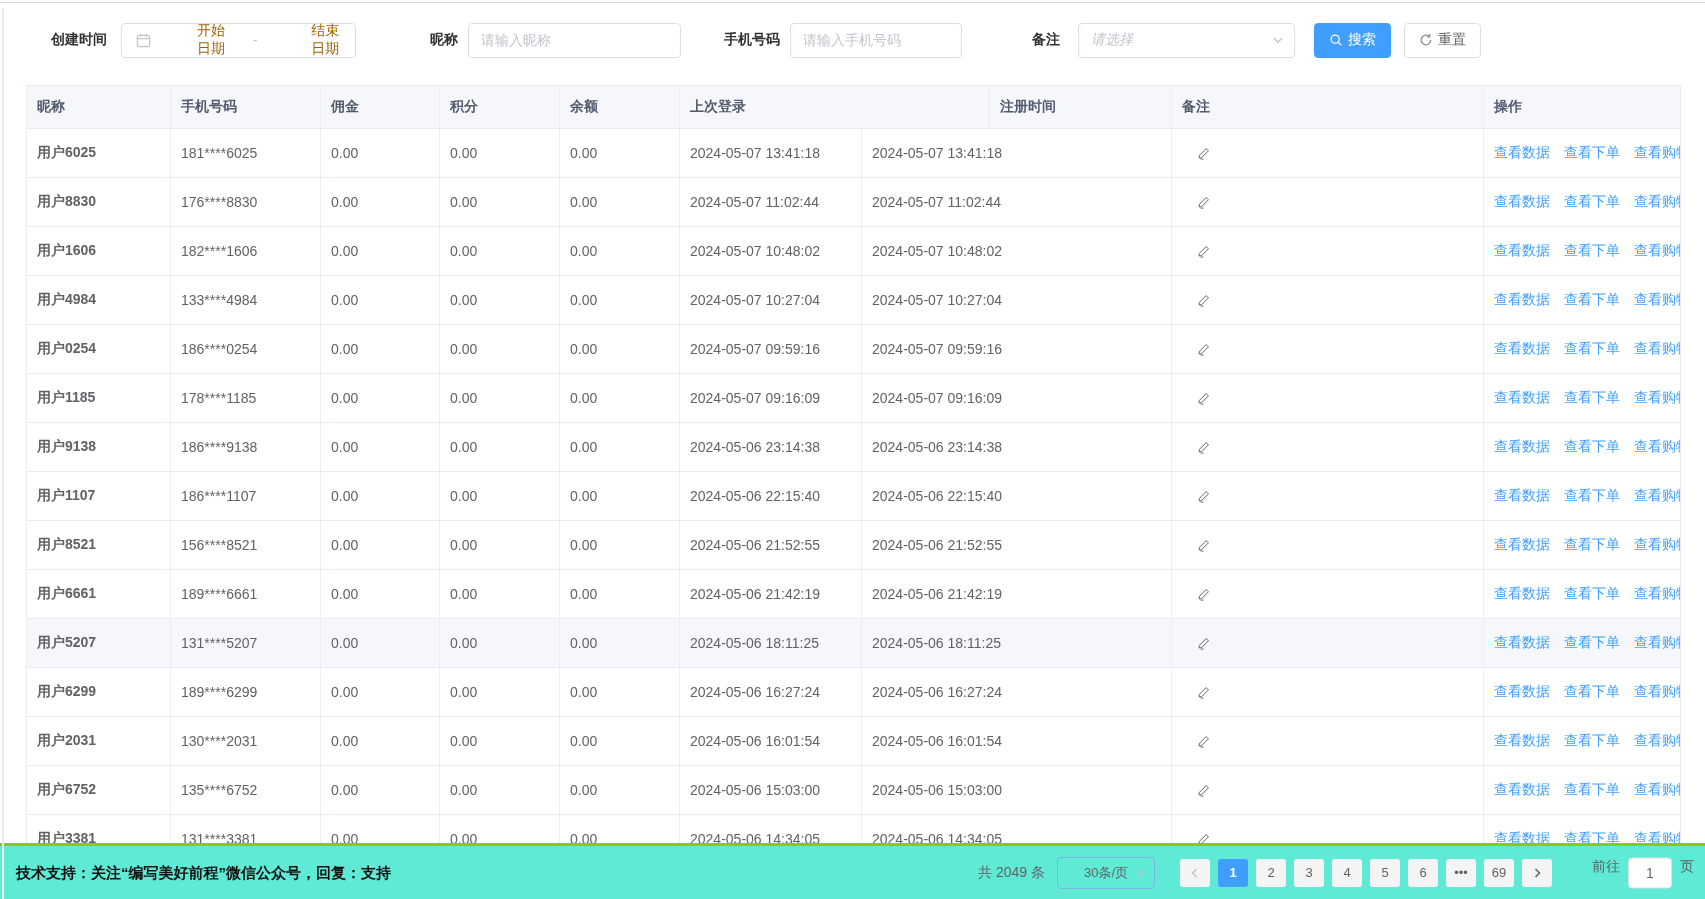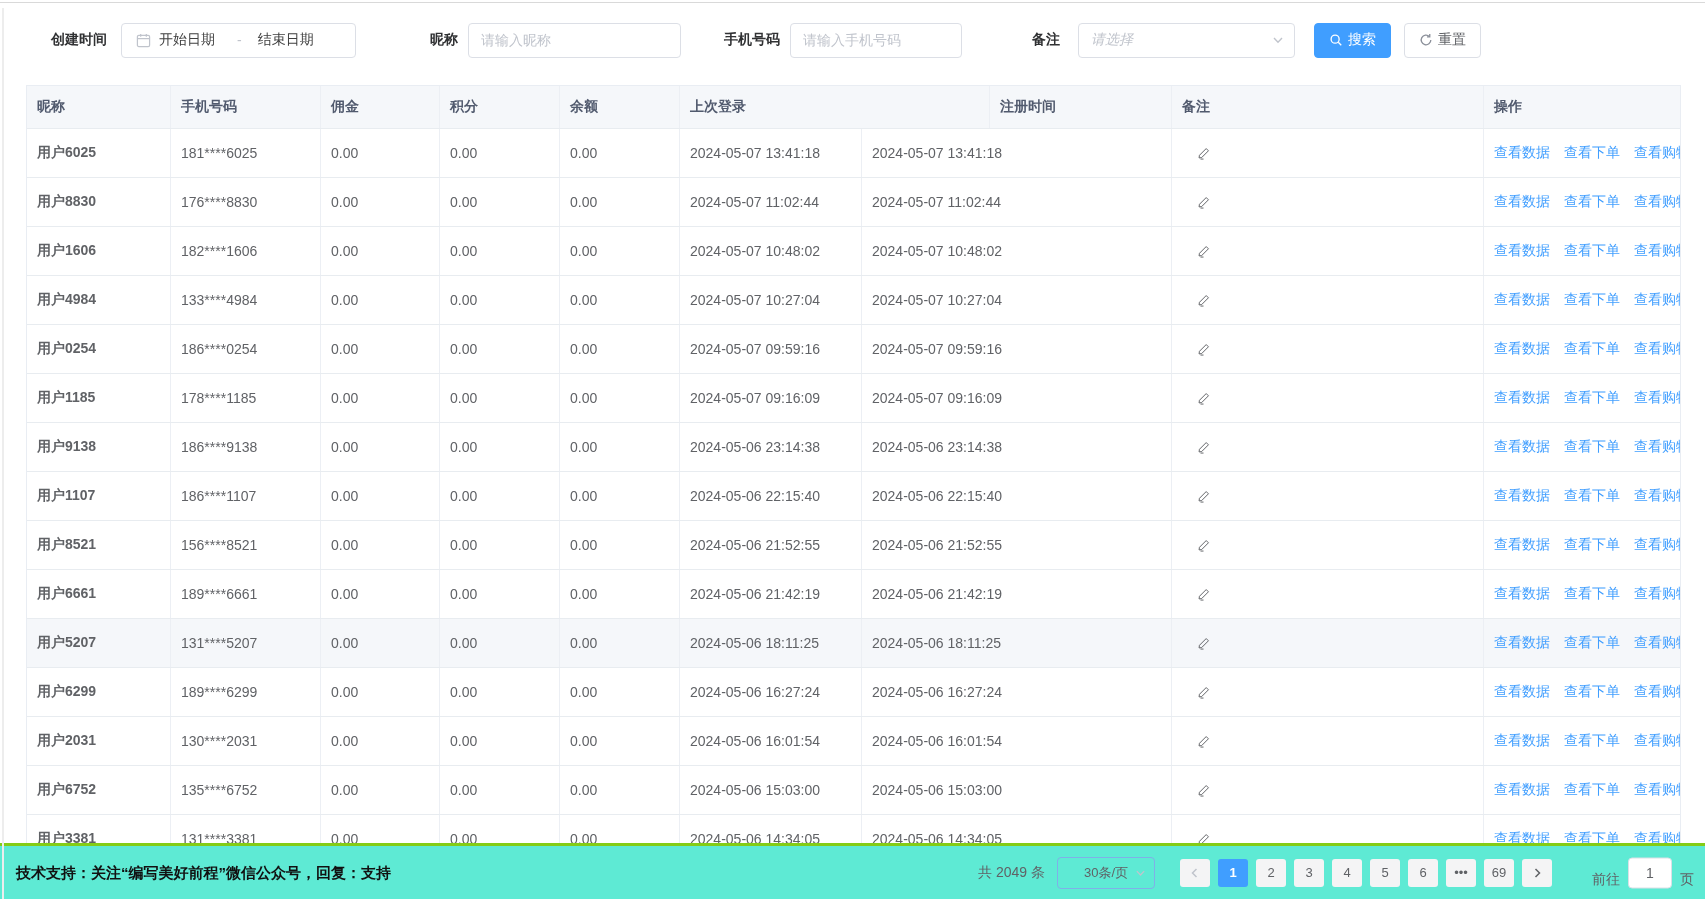--- a/index.html
+++ b/index.html
@@ -12,21 +12,21 @@
   
   .filter-bar { position:absolute; top:0; left:0; right:0; height:80px;
     display:flex; align-items:center; padding-left:51px; }
   .f-label { font-size:14px; font-weight:700; color:#303133; white-space:nowrap; }
   .inp { height:35px; border:1px solid #dcdfe6; border-radius:4px; background:#fff;
     font-size:14px; color:#606266; display:flex; align-items:center; }
   .inp input { border:none; outline:none; width:100%; height:100%; font-size:14px;
     color:#701a75; padding:0 12px; border-radius:4px; font-family:inherit; background:transparent; }
   .inp input::placeholder { color:#c0c4cc; }
   .date-range { width:235px; margin-left:14px; padding:0 10px; color:#c0c4cc; }
-  .date-range .ph { font-size:14px; color:#404040; }
+  .date-range .ph { font-size:14px; color:#a16207;margin-left:38px; }
   .date-range .sep { margin:0 16px 0 22px; color:#c0c4cc; }
   .date-range .cal { margin:0 8px 0 4px; display:flex; }
   .nick-input  { width:213px; margin-left:10px; }
   .phone-input { width:172px; margin-left:10px; }
   .sel { position:relative; padding-left:12px; color:#c0c4cc; font-size:14px; }
   .remark-select { width:217px; margin-left:18px;font-style:italic; }
   .sel .chev { position:absolute; right:10px; top:50%; transform:translateY(-50%); display:flex; }
   .gap74 { margin-left:74px; } .gap43 { margin-left:43px; } .gap70 { margin-left:70px; }
   .btn { height:35px; border-radius:4px; font-size:14px; display:flex; align-items:center;
     justify-content:center; cursor:pointer; padding:0 14px; white-space:nowrap; }
@@ -62,21 +62,21 @@
     display:flex; align-items:center; justify-content:center; font-size:13px; color:#606266; cursor:pointer; }
   .size-select .chev { position:absolute; right:8px; top:50%; transform:translateY(-50%); display:flex; }
   .pager { position:absolute; left:1176px; top:50%; transform:translateY(-50%);
     display:flex; align-items:center; }
   .pg { min-width:30px; height:28px; margin:0 4px; border-radius:3px; background:#f4f4f5;
     color:#606266; font-size:13px; display:flex; align-items:center; justify-content:center;
     cursor:pointer; padding:0 4px; }
   .pg.active { background:#409eff; color:#fff; font-weight:700; }
   .pg.arrow svg { display:block; }
   .jumper { position:absolute; left:1592px; top:50%; transform:translateY(-50%);
-    display:flex; align-items:flex-end; font-size:14px; color:#606266; }
+    display:flex; align-items:flex-start; font-size:14px; color:#606266; }
   .jumper input { width:44px; height:31px; border:1px solid #dcdfe6; border-radius:4px;
     text-align:center; font-size:14px; color:#606266; margin:0 8px; outline:none; font-family:inherit; }
 </style>
 </head>
 <body>
 
 <div class="filter-bar">
   <span class="f-label">创建时间</span>
   <div class="inp date-range">
     <span class="cal">

